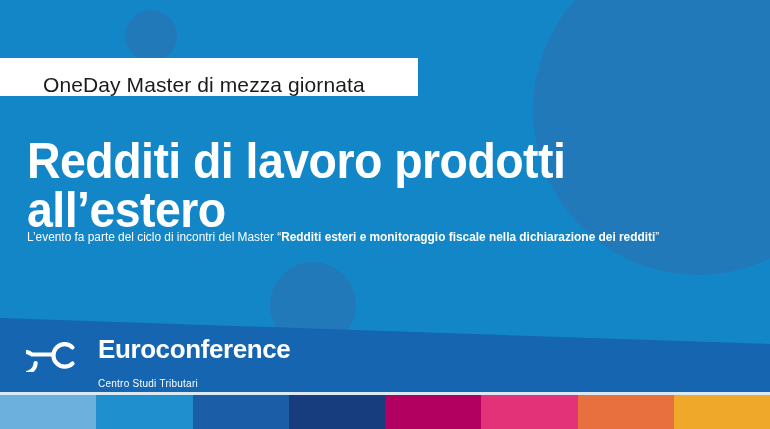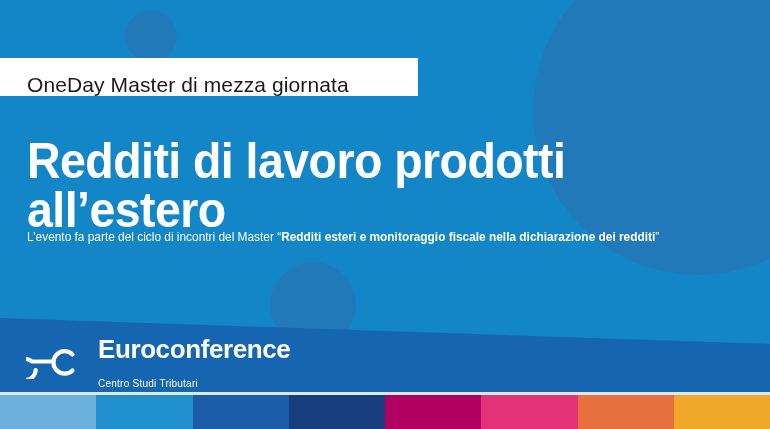--- a/index.html
+++ b/index.html
@@ -37,21 +37,21 @@
     width: 418px;
     height: 38px;
     background: #ffffff;
     display: flex;
     align-items: center;
   }
   #eyebrow-label {
     color: #1b1b1b;
     font-size: 21px;
     letter-spacing: 0.1px;
-    padding-left: 27px;
+    padding-left: 43px;
     white-space: nowrap;
     margin-top: 16px;
   }
 
   
   #headline {
     position: absolute;
     left: 27px;
     top: 103px;
     width: 640px;
@@ -97,21 +97,21 @@
     height: 3px;
     background: #dbe9f3;
   }
 
   
   #logo {
     position: absolute;
     left: 26px;
     top: 336px;
     display: flex;
-    align-items: center;
+    align-items: flex-start;
     gap: 10px;
   }
   #logo-mark { display: block; }
   #logo-text { line-height: 1; }
   #logo-name {
     display: block;
     color: #ffffff;
     font-size: 26px;
     font-weight: bold;
     letter-spacing: -0.4px;

